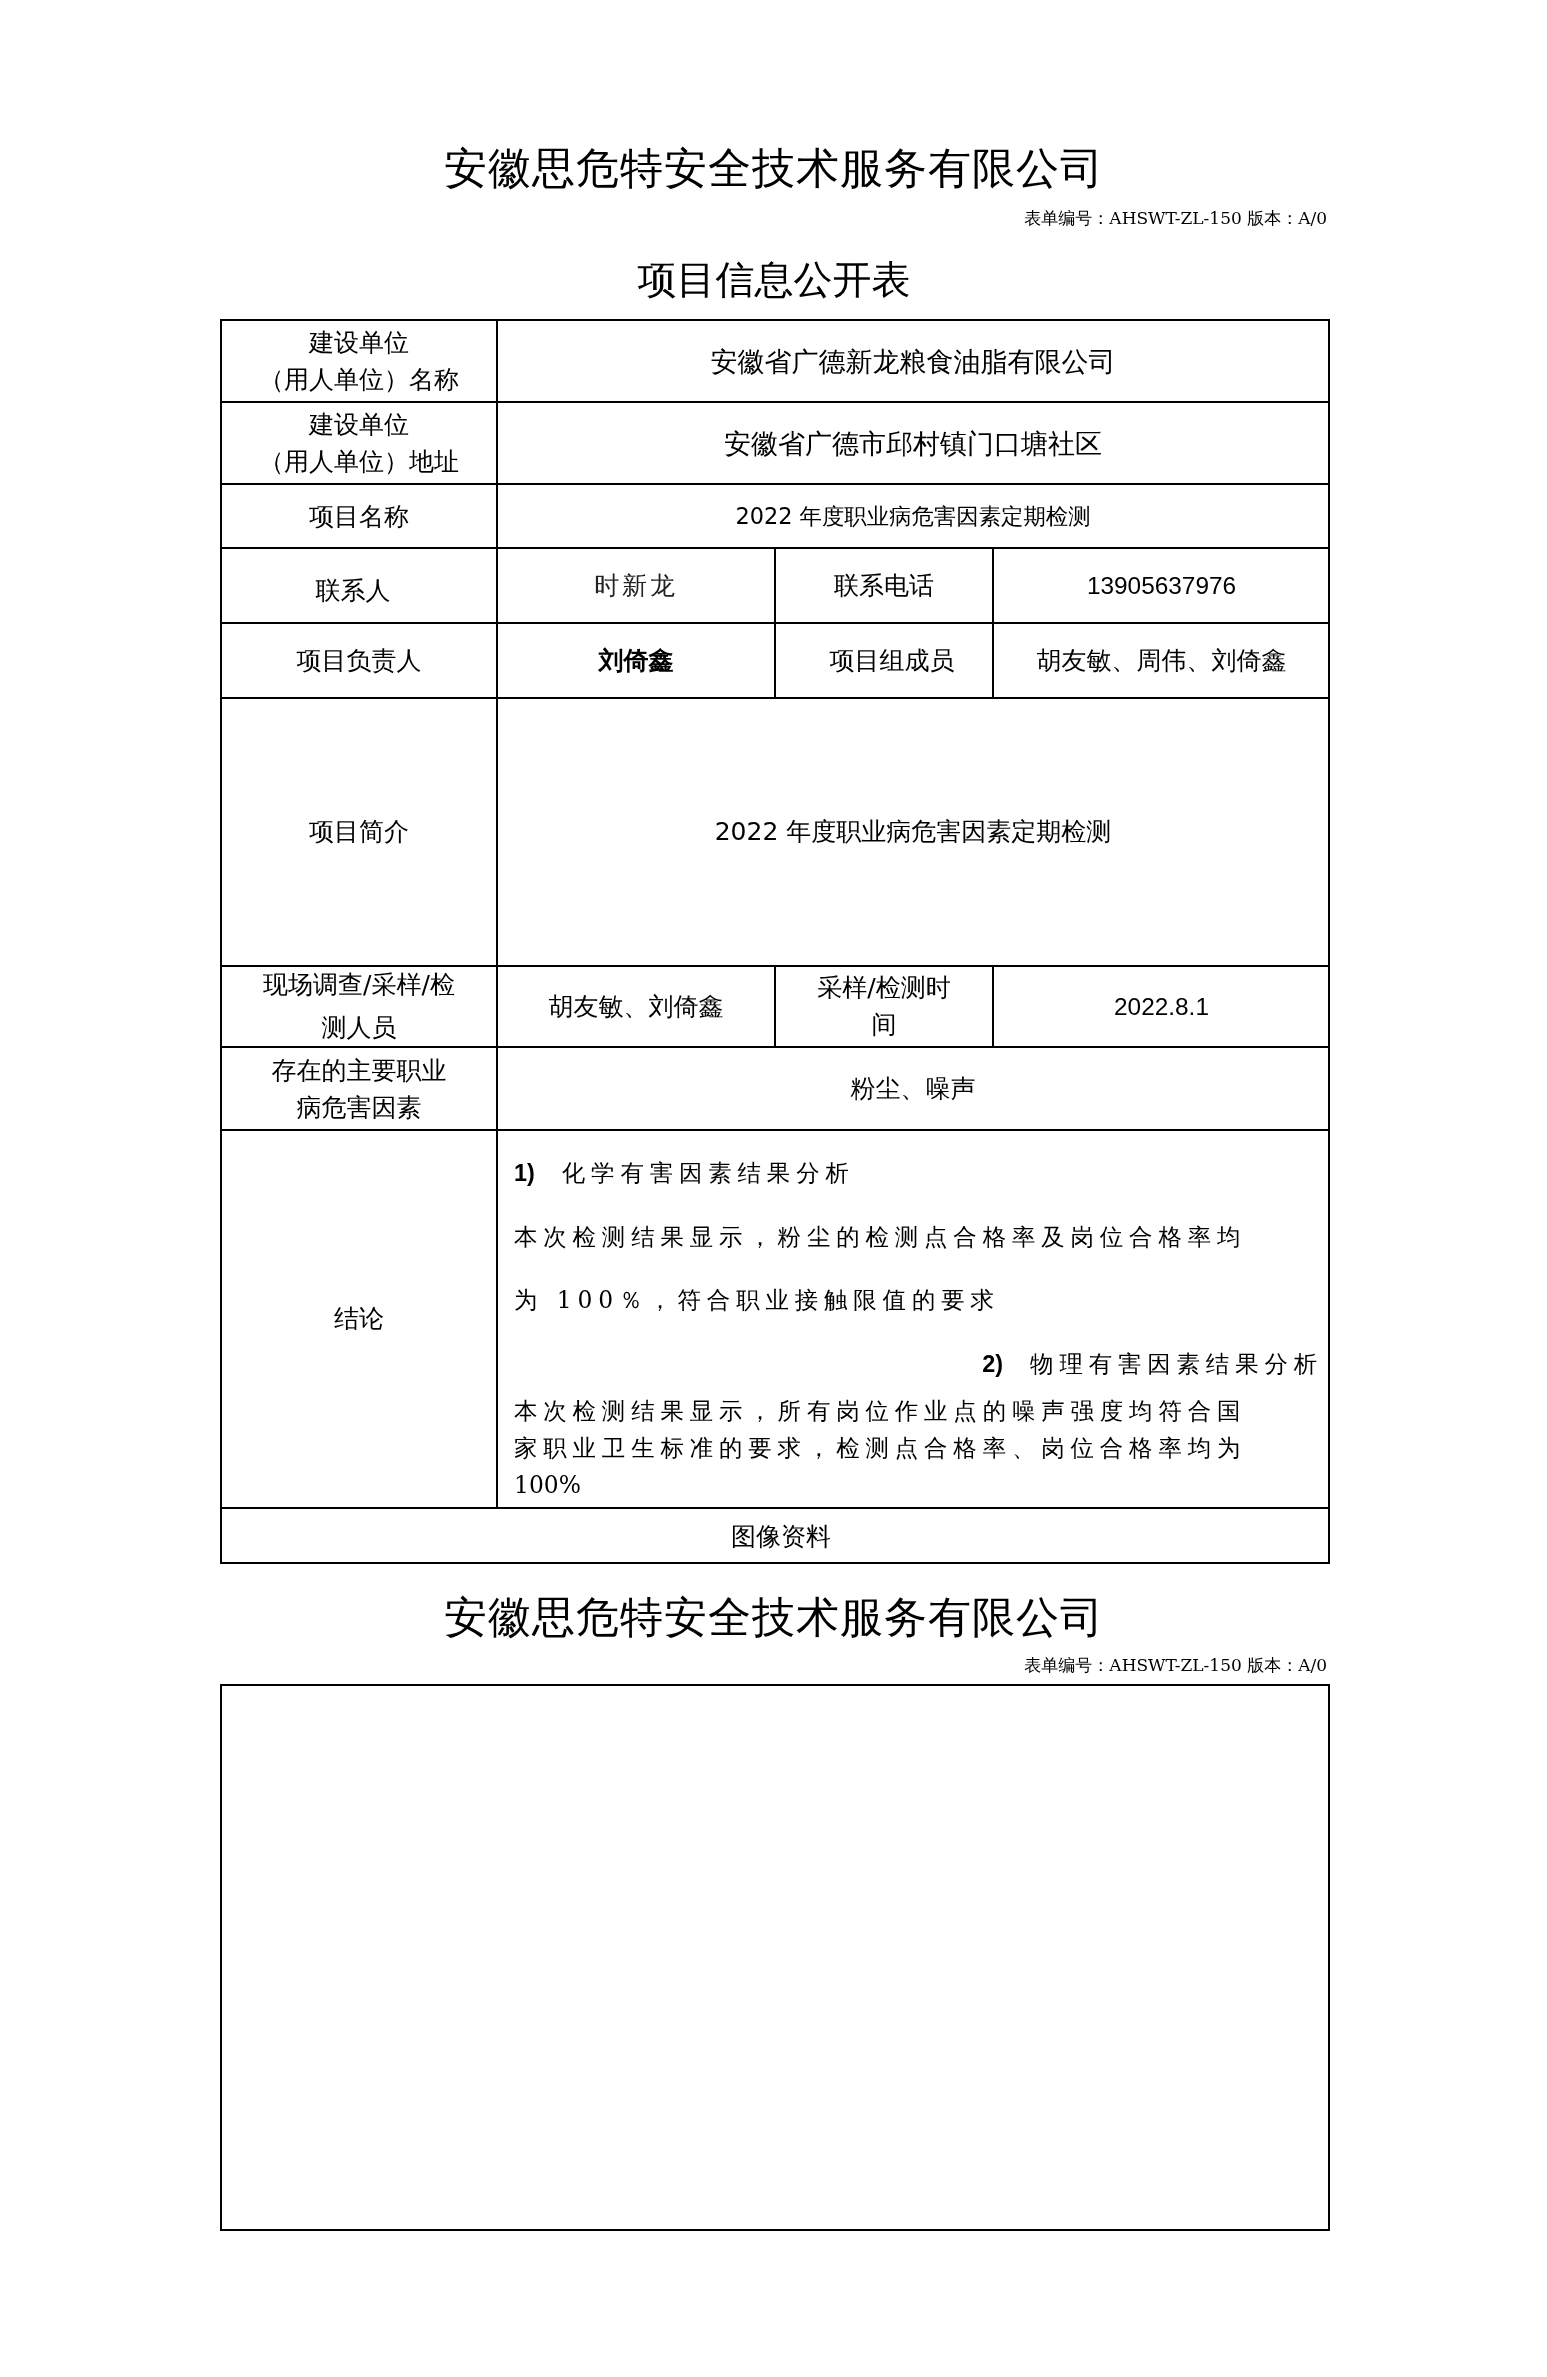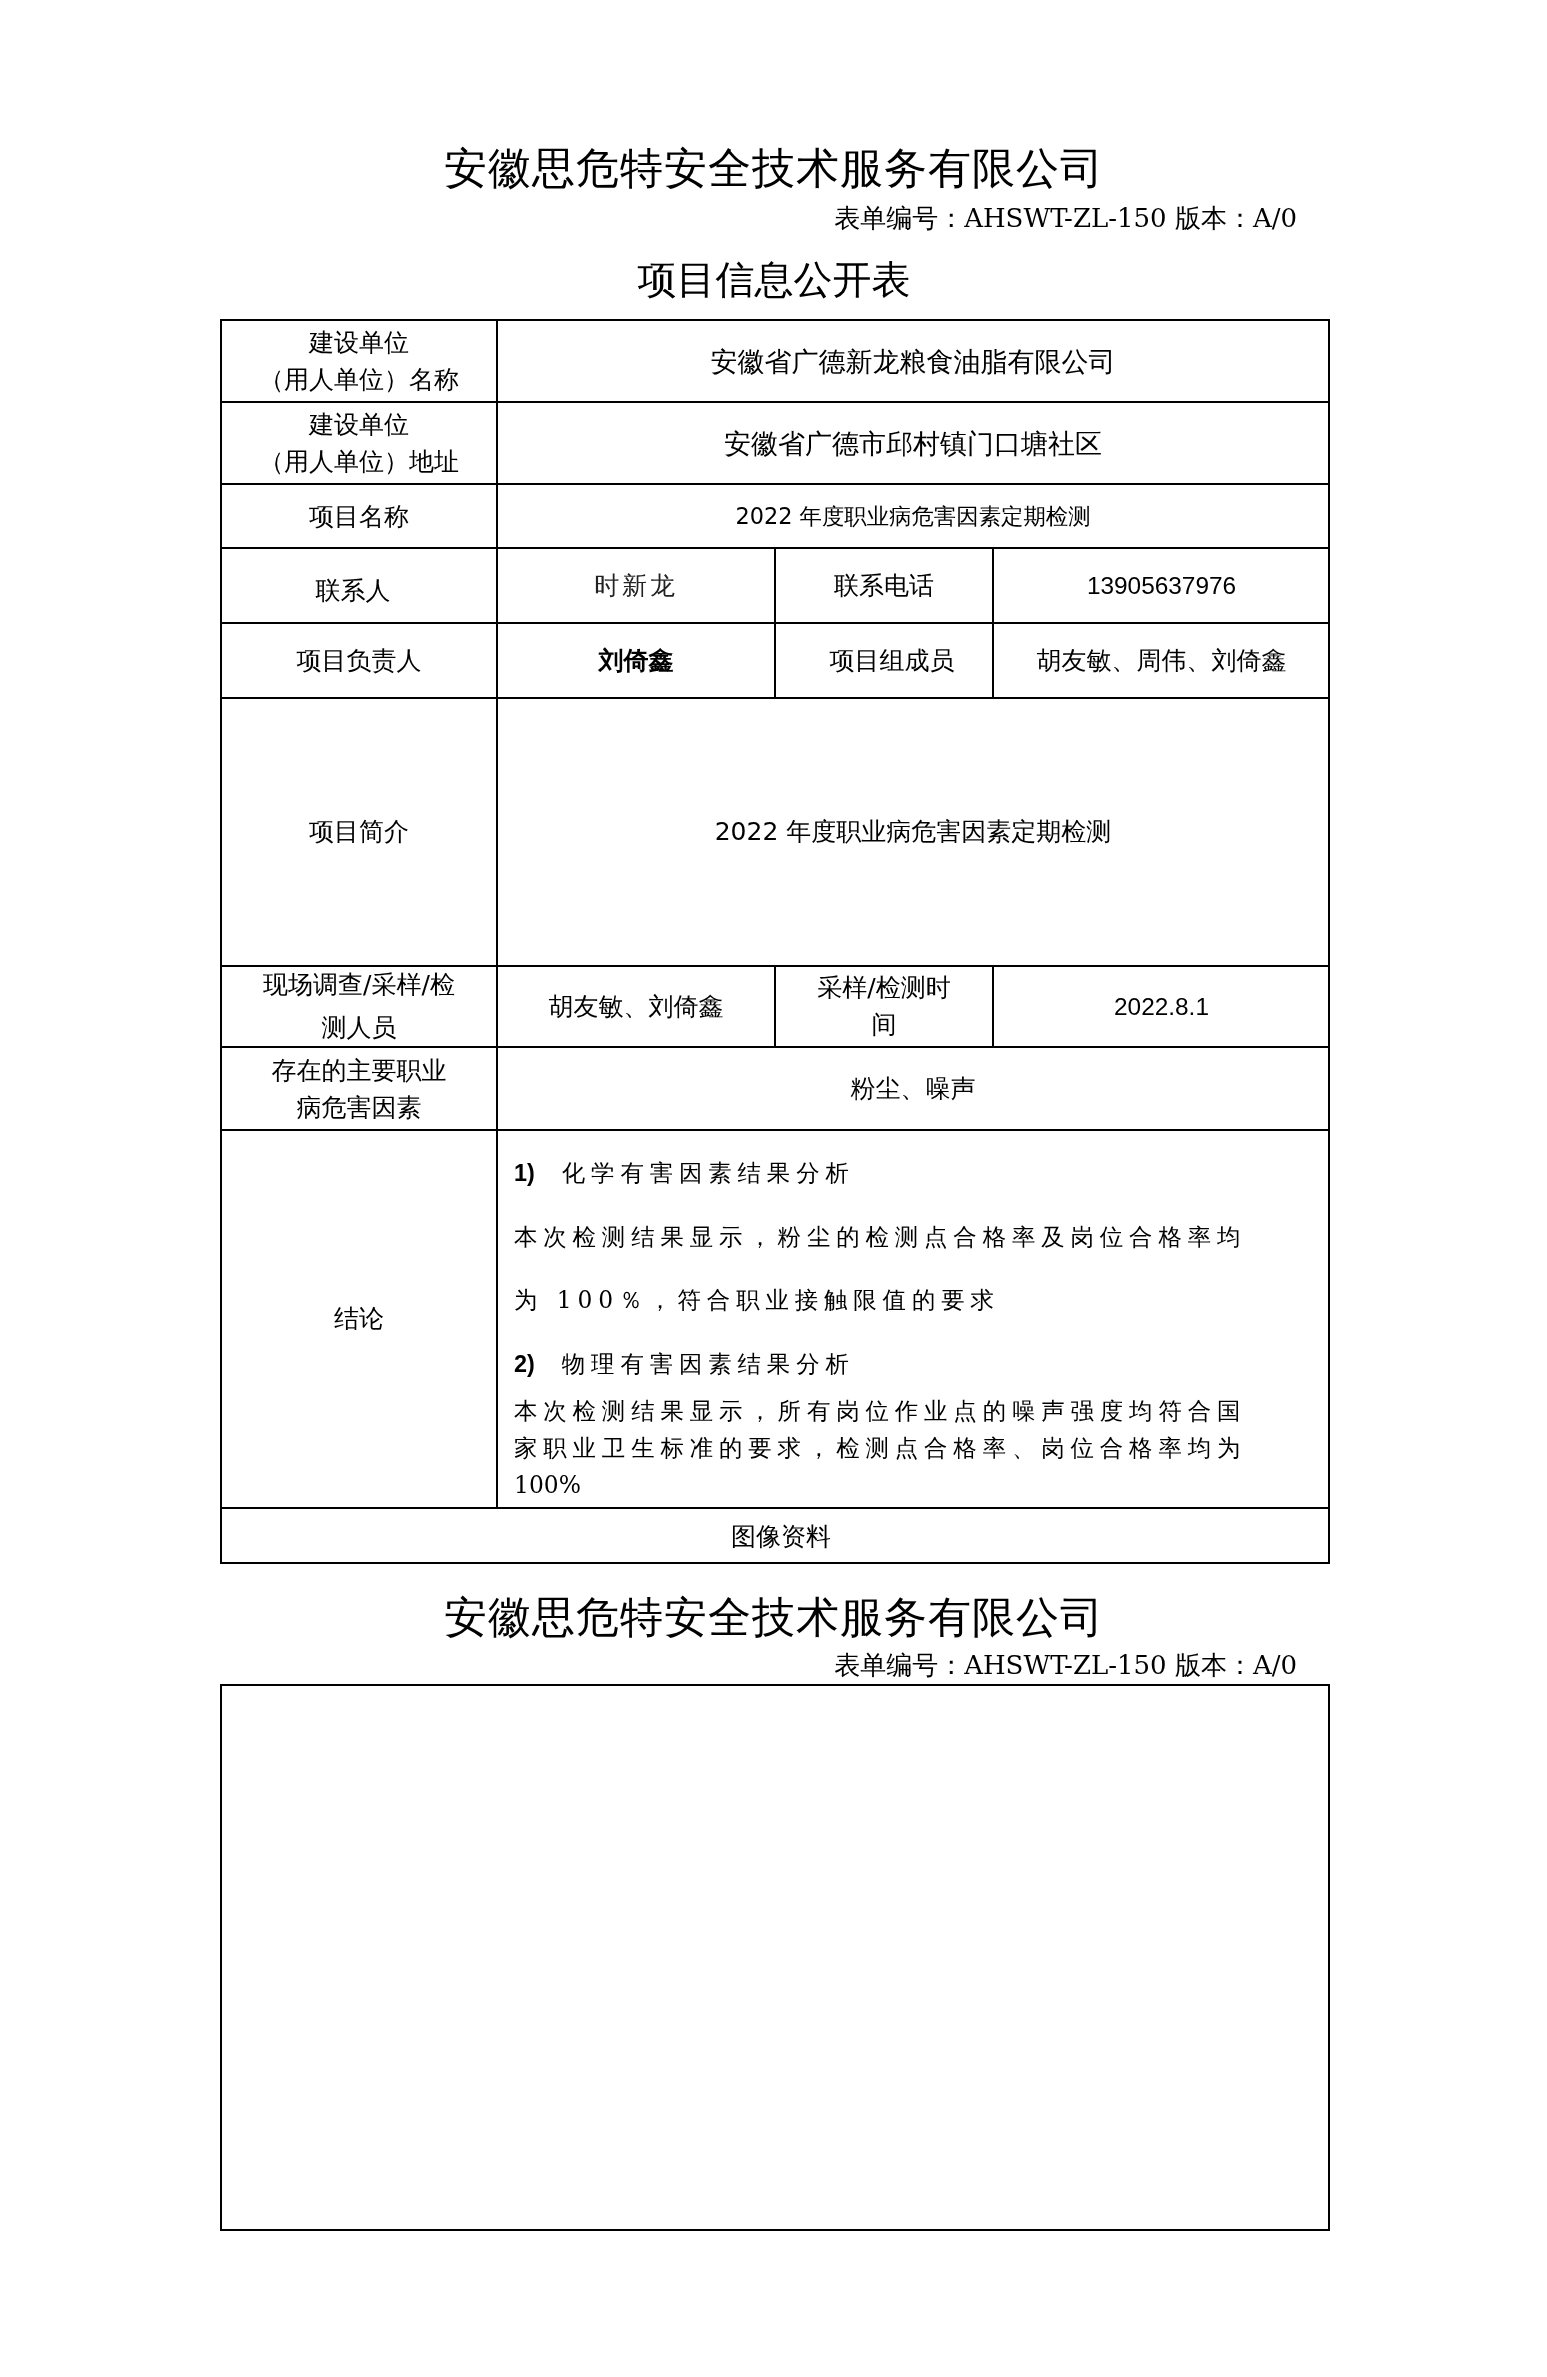--- a/index.html
+++ b/index.html
@@ -1,21 +1,21 @@
 <!DOCTYPE html>
 <html><head>
 <meta charset="utf-8">
 <style>
   html,body{margin:0;padding:0;background:#fff;}
   body{width:1548px;height:2378px;position:relative;overflow:hidden;color:#000;
        font-family:"DejaVu Sans","Liberation Sans",sans-serif;}
   .abs{position:absolute;}
   .company-title{left:0;width:1548px;text-align:center;font-family:"DejaVu Serif",serif;
        font-size:43px;line-height:49px;letter-spacing:1px;}
-  .form-no{right:251px;font-family:"DejaVu Serif",serif;font-size:26px;line-height:25px;}
+  .form-no{right:221px;font-family:"DejaVu Serif",serif;font-size:17px;line-height:25px;}
   .form-title{left:0;width:1548px;text-align:center;font-family:"DejaVu Sans",sans-serif;
        font-size:39px;line-height:45px;}
   .cell{position:absolute;box-sizing:border-box;display:flex;align-items:center;justify-content:center;
         text-align:center;font-size:25px;line-height:37px;}
   .hl{position:absolute;height:2px;background:#000;}
   .vl{position:absolute;width:2px;background:#000;}
   .conc{position:absolute;left:514px;width:809px;font-size:23.4px;letter-spacing:5.9px;
         font-family:"DejaVu Serif",serif;white-space:nowrap;}
   .conc.num{letter-spacing:0;font-family:"Liberation Sans",sans-serif;}
   .conc span.n{font-family:"Liberation Sans",sans-serif;font-weight:bold;letter-spacing:0;margin-right:27px;}
@@ -94,21 +94,21 @@
   </div>
   <div class="cell" style="left:498px;top:1048px;width:830px;height:81px;border-radius:31px;">粉尘、噪声</div>
 
   <div class="cell" style="left:222px;top:1131px;width:274px;height:375px;">结论</div>
   <div>
     <div class="conc" style="top:1157px;">
       <span class="n">1)</span><span>化学有害因素结果分析</span>
     </div>
     <div class="conc" style="top:1221px;">本次检测结果显示，粉尘的检测点合格率及岗位合格率均</div>
     <div class="conc" style="top:1284px;">为 100％，符合职业接触限值的要求</div>
-    <div class="conc" style="top:1348px;">
+    <div class="conc" style="top:1348px;text-align:right;">
       <span class="n">2)</span><span>物理有害因素结果分析</span>
     </div>
     <div class="conc" style="top:1395px;">本次检测结果显示，所有岗位作业点的噪声强度均符合国</div>
     <div class="conc" style="top:1432px;">家职业卫生标准的要求，检测点合格率、岗位合格率均为</div>
     <div class="conc num" style="top:1471px;font-family:'DejaVu Serif',serif;">100%</div>
   </div>
 
   <div class="cell" style="left:222px;top:1509px;width:1106px;height:54px;padding-left:12px;">图像资料</div>
 </div>
 

